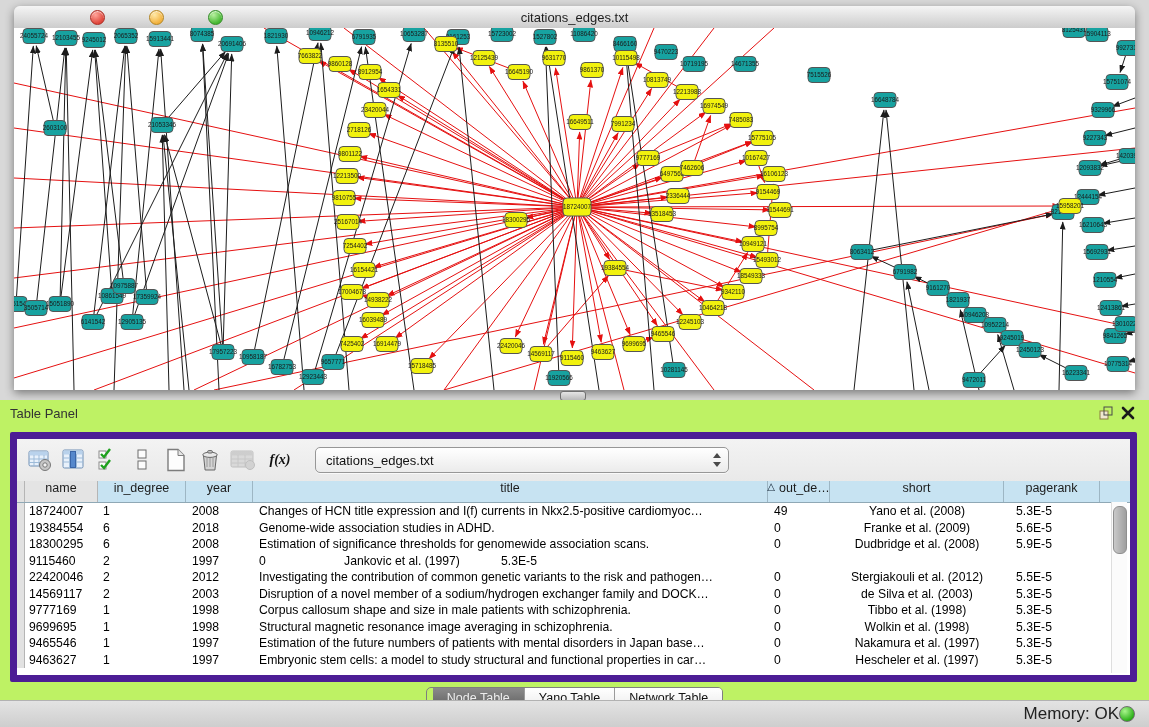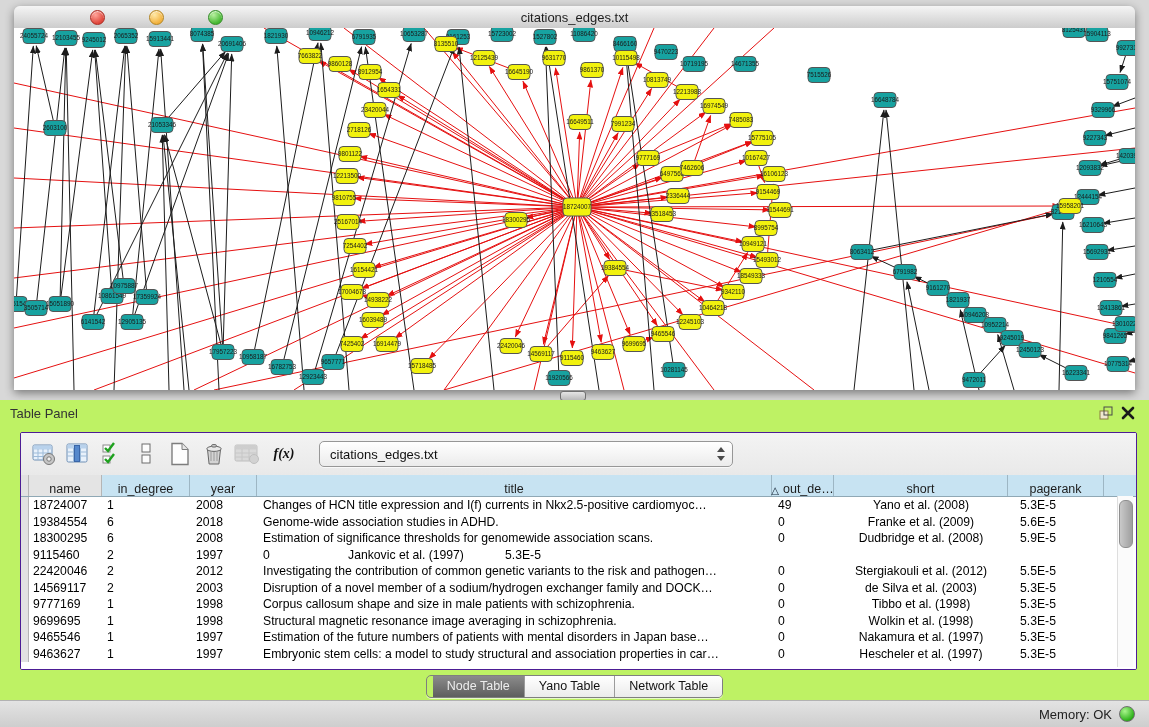--- a/index.html
+++ b/index.html
@@ -23,34 +23,34 @@
   .light.green{background:radial-gradient(circle at 35% 30%,#b8f0a0,#46b832 70%);border:1px solid #2f8a22;}
   .gcanvas{position:absolute;top:22px;left:0;width:1121px;height:362px;background:#ffffff;overflow:hidden;}
   .gcanvas svg{display:block;}
   .splitter-notch{position:absolute;left:560px;top:391px;width:24px;height:8px;background:linear-gradient(#e5e5e5,#b9b9b9);
     border:1px solid #6f6f6f;border-radius:3px;}
   
   .panel{position:absolute;top:400px;left:0;width:1149px;height:327px;background:#bef264;}
   .panel-head{height:26px;display:flex;align-items:center;padding:0 10px;font-size:13px;color:#333;}
   .panel-head .spacer{flex:1;}
   .phbtn{width:22px;height:20px;display:flex;align-items:center;justify-content:center;cursor:default;}
-  .content{margin:6px 12px 0 20px;height:236px;background:#ffffff;border:1px solid #4c1d95;
+  .content{margin:6px 12px 0 10px;height:236px;background:#ffffff;border:7px solid #4c1d95;
     border-radius:2px;position:relative;overflow:hidden;}
   .toolbar{height:42px;background:linear-gradient(#f3f3f3,#e9e9e9);display:flex;align-items:center;padding-left:8px;gap:4px;border-bottom:1px solid #d6d6d6;}
   .tbtn{width:30px;height:30px;display:flex;align-items:center;justify-content:center;border-radius:4px;}
   .tbtn.fx{font-size:14px;color:#111;font-family:"Liberation Serif","DejaVu Serif",serif;font-style:italic;font-weight:bold;width:34px;}
   .tbtn.fx span{font-style:italic;}
   .dropdown{margin-left:14px;width:396px;height:24px;border:1px solid #979797;border-radius:5px;
     background:linear-gradient(#ffffff,#ebebeb);display:flex;align-items:center;font-size:13px;color:#111;
     padding:0 6px 0 10px;box-shadow:0 1px 0 rgba(255,255,255,.7);}
   .dropdown .dd-label{flex:1;}
   
   .grid{position:absolute;top:42px;left:0;right:0;bottom:0;background:#fff;}
   .thead{display:flex;height:21px;font-size:12.5px;color:#1c1c1c;background:#c7e3f2;border-bottom:1px solid #8fa8b5;}
-  .th{display:flex;align-items:flex-end;justify-content:center;border-right:1px solid #9db6c4;height:100%;box-sizing:border-box;}
+  .th{display:flex;align-items:flex-start;justify-content:center;border-right:1px solid #9db6c4;height:100%;box-sizing:border-box;}
   .th.gray{background:#e4e4e4;border-right:1px solid #b5b5b5;}
   .gut{width:8px;background:#e2e2e2;border-right:1px solid #b5b5b5;box-sizing:border-box;height:100%;}
   .trow{display:flex;height:16.5px;font-size:12.2px;color:#000;background:#fff;}
   .td{display:flex;align-items:center;overflow:hidden;white-space:nowrap;box-sizing:border-box;height:100%;}
   .c0{width:73px;}.c1{width:88px;}.c2{width:67px;}.c3{width:515px;}.c4{width:62px;}.c5{width:174px;}.c6{width:96px;}
   .td.c0{padding-left:4px;}.td.c1{padding-left:5px;}.td.c2{padding-left:6px;}.td.c3{padding-left:6px;}
   .td.c4{padding-left:6px;}.td.c5{justify-content:center;}.td.c6{padding-left:12px;}
   .sort-tri{font-size:10px;margin-right:4px;color:#123;}
   .vscroll{position:absolute;top:21px;right:3px;bottom:2px;width:15px;background:#fbfbfb;border-left:1px solid #dedede;}
   .vthumb{position:absolute;top:4px;left:1px;width:12px;height:46px;border-radius:6px;
@@ -60,21 +60,21 @@
   .seg{display:inline-flex;border:1px solid #7f7f7f;border-radius:5px;overflow:hidden;
     box-shadow:0 1px 0 rgba(255,255,255,.65);}
   .seg .tab{font-size:12.5px;padding:3px 14px 4px 14px;background:linear-gradient(#ffffff,#ebebeb);
     color:#111;border-left:1px solid #9b9b9b;}
   .seg .tab:first-child{border-left:none;}
   .seg .tab.active{background:linear-gradient(#8b8b8b,#5e5e5e);color:#ededed;margin-left:6px;}
   
   .statusbar{position:absolute;left:0;bottom:0;width:1149px;height:27px;
     background:linear-gradient(#e3e3e3,#cecece);border-top:1px solid #b2b2b2;
     display:flex;align-items:center;justify-content:flex-end;padding-right:14px;box-sizing:border-box;
-    font-size:13px;color:#222;gap:7px;padding-left:23px;}
+    font-size:17px;color:#222;padding-left:23px;}
   .memdot{width:14px;height:14px;border-radius:50%;border:1px solid #6f6f6f;
     background:radial-gradient(circle at 35% 30%,#a9f58c,#27ad14 75%);}
 </style>
 </head>
 <body>
 
 <div class="desktop">
   <div class="gwindow">
     <div class="titlebar">
       <div class="lights">
@@ -943,21 +943,21 @@
             <div class="td c3">Estimation of the future numbers of patients with mental disorders in Japan base…</div>
             <div class="td c4">0</div>
             <div class="td c5">Nakamura et al. (1997)</div>
             <div class="td c6">5.3E-5</div>
           </div>
           <div class="trow">
             <div class="gut"></div>
             <div class="td c0">9463627</div>
             <div class="td c1">1</div>
             <div class="td c2">1997</div>
-            <div class="td c3">Embryonic stem cells: a model to study structural and association properties in car…</div>
+            <div class="td c3">Embryonic stem cells: a model to study structural and functional properties in car…</div>
             <div class="td c4">0</div>
             <div class="td c5">Hescheler et al. (1997)</div>
             <div class="td c6">5.3E-5</div>
           </div>
         </div>
       <div class="vscroll">
         <div class="vthumb"></div>
       </div>
     </div>
   </div>

